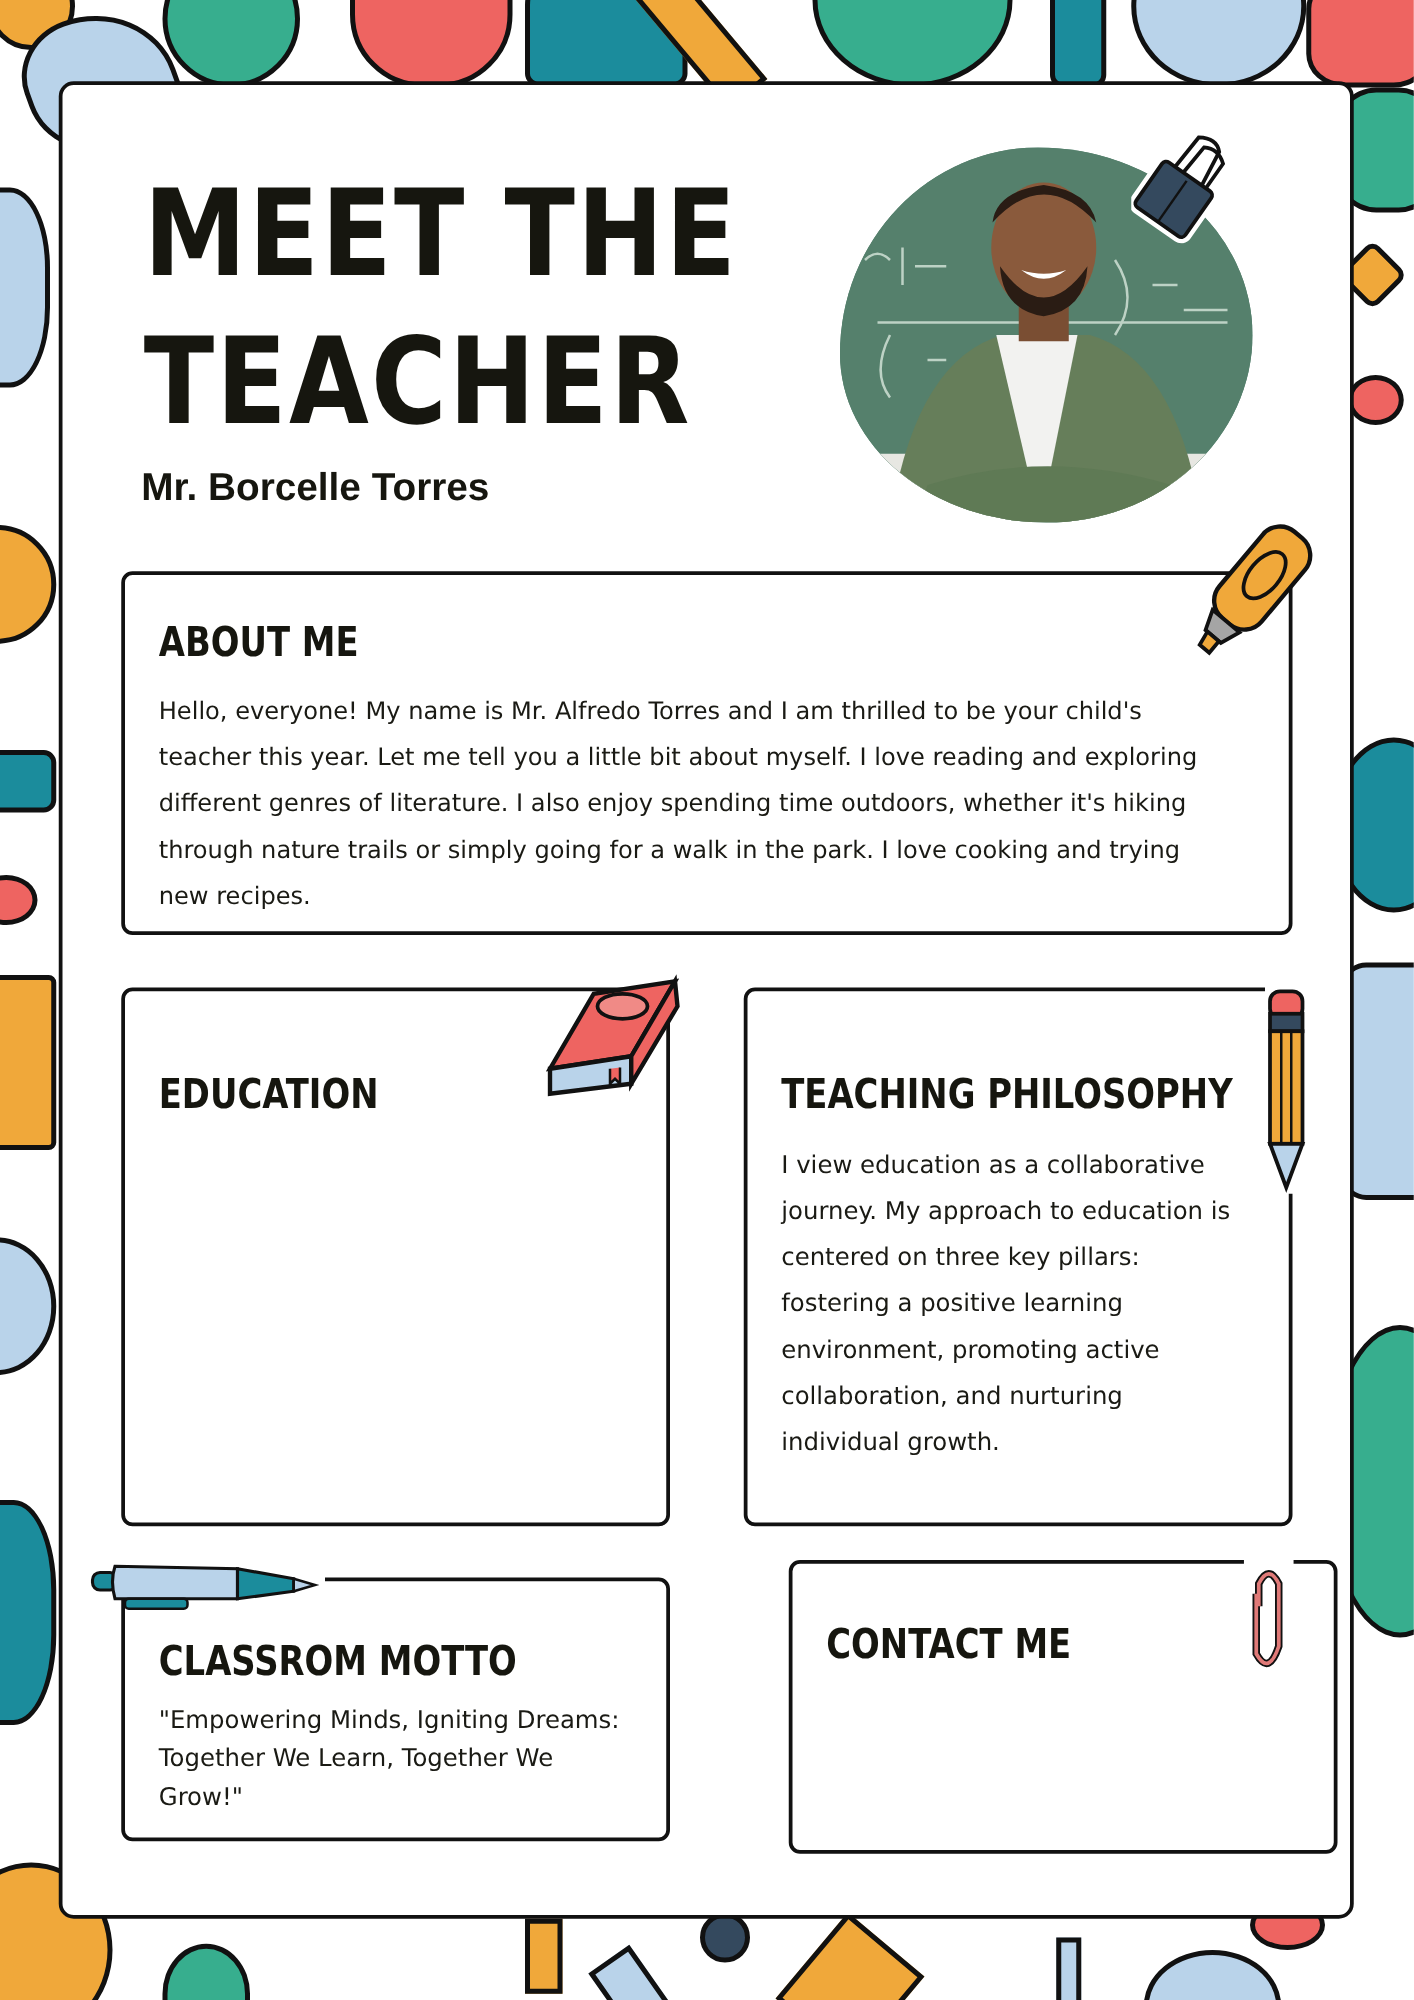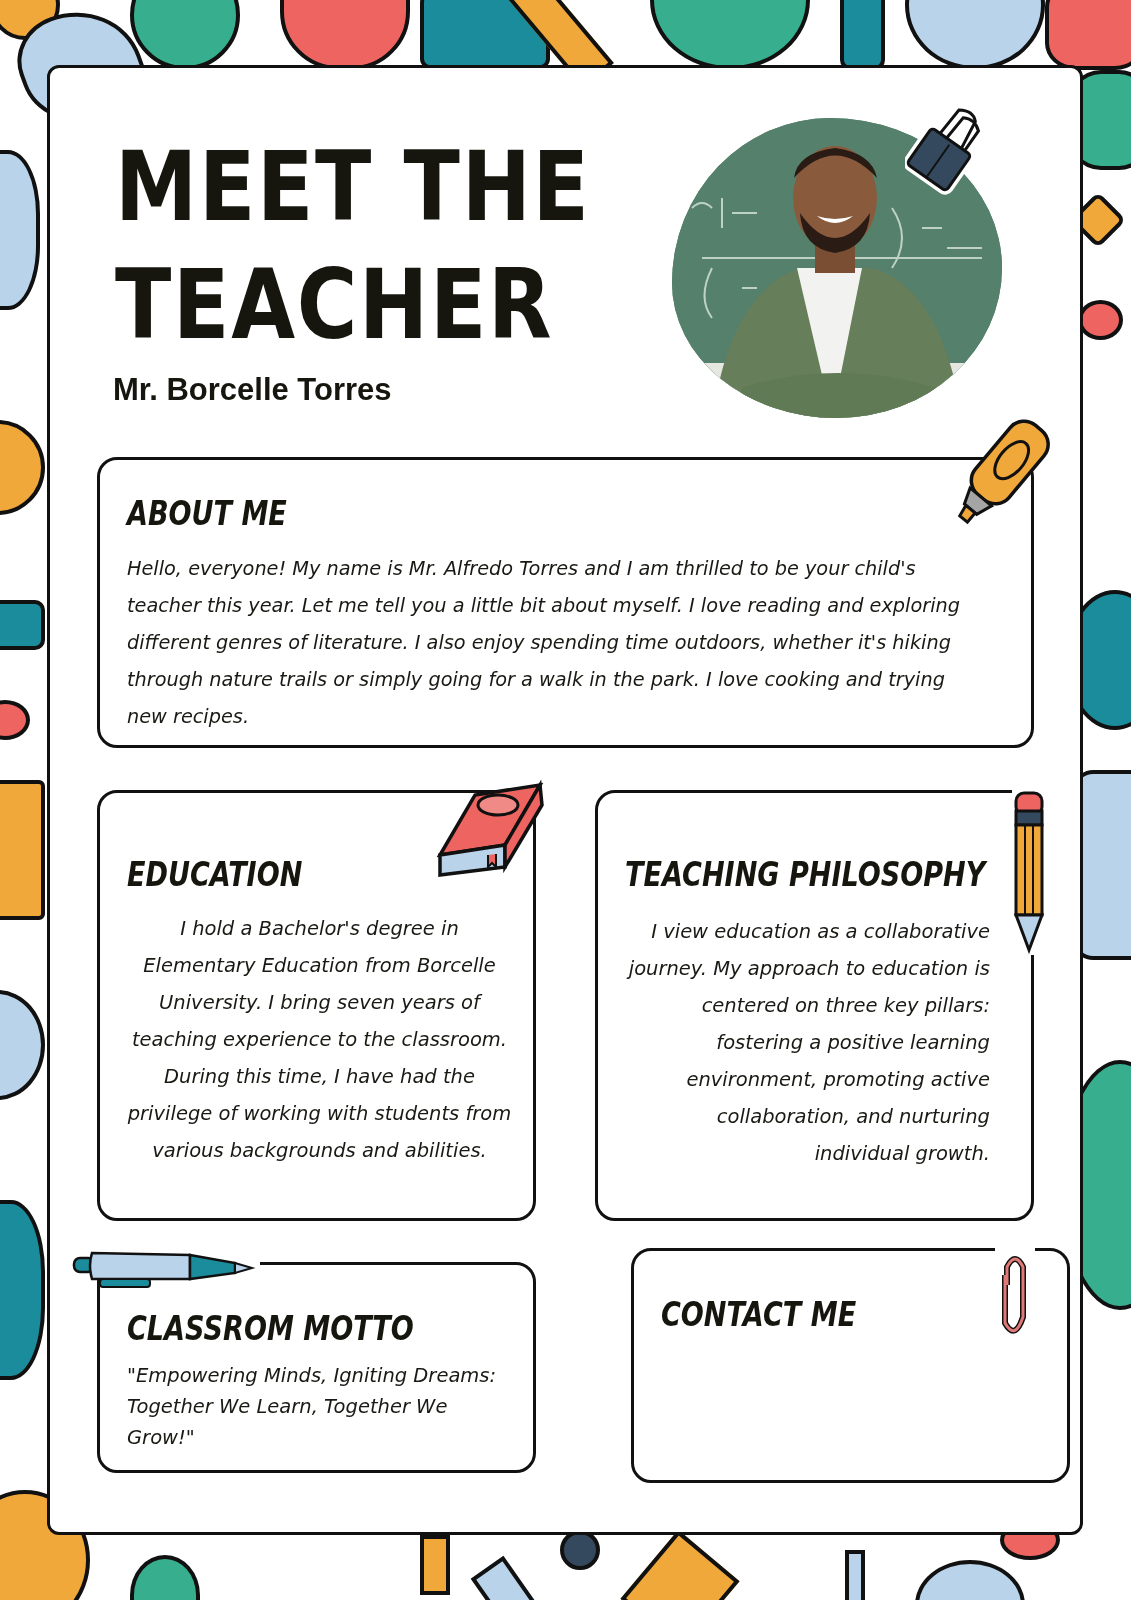--- a/index.html
+++ b/index.html
@@ -4,21 +4,21 @@
 <style>
   html,body{margin:0;padding:0;}
   body{width:1131px;height:1600px;position:relative;overflow:hidden;background:#ffffff;font-family:"Liberation Sans",sans-serif;color:#1a1a14;}
   .bg{position:absolute;inset:0;overflow:hidden;}
   .blob{position:absolute;border:4px solid #111;box-sizing:border-box;}
   .card{position:absolute;left:47px;top:65px;width:1036px;height:1470px;background:#fff;border:3px solid #111;border-radius:12px;box-sizing:border-box;}
   .title{position:absolute;left:115px;top:128px;font-family:"DejaVu Sans",sans-serif;font-weight:bold;font-size:96px;line-height:118px;letter-spacing:2px;color:#16160f;transform:scaleX(0.86);transform-origin:left top;margin:0;}
   .subtitle{position:absolute;left:113px;top:372px;font-family:"Liberation Sans",sans-serif;font-weight:bold;font-size:31px;color:#16160f;margin:0;}
   .photo{position:absolute;left:672px;top:118px;width:330px;height:300px;border-radius:48% 52% 50% 50% / 55% 50% 50% 45%;overflow:hidden;background:#4f7d6a;}
   .photo svg{width:100%;height:100%;display:block;}
-  .box{position:absolute;border:3.5px solid #111;border-radius:20px;box-sizing:border-box;background:#fff;font-style:italic;}
+  .box{position:absolute;border:3.5px solid #111;border-radius:9px;box-sizing:border-box;background:#fff;}
   .box h2{position:absolute;margin:0;font-family:"DejaVu Sans",sans-serif;font-weight:bold;font-size:33px;color:#16160f;letter-spacing:0px;transform:scaleX(0.82);transform-origin:left top;white-space:nowrap;}
   .box p{position:absolute;margin:0;font-family:"DejaVu Sans",sans-serif;font-size:19.5px;line-height:37px;color:#1a1a14;}
   .sticker{position:absolute;}
 </style>
 </head>
 <body>
 
 <div class="bg">
 
   <div class="blob" style="left:-10px;top:-30px;width:70px;height:70px;border-radius:50%;background:#f0a83a;"></div>
@@ -111,31 +111,30 @@
   <g transform="rotate(-50 70 70)">
     <rect x="30" y="50" width="90" height="44" rx="18" fill="#f0a83a" stroke="#111" stroke-width="3.5"></rect>
     <ellipse cx="78" cy="72" rx="22" ry="12" fill="none" stroke="#111" stroke-width="3"></ellipse>
     <path d="M30 58 L14 64 L14 80 L30 86 Z" fill="#a5a5a5" stroke="#111" stroke-width="3"></path>
     <path d="M14 66 L2 68 L2 78 L14 78 Z" fill="#f0a83a" stroke="#111" stroke-width="3"></path>
   </g>
 </svg>
 
 <div class="box" style="left:97px;top:790px;width:439px;height:431px;text-align:center;">
   <h2 style="left:27px;top:62px;">EDUCATION</h2>
-  <p style="left:27px;top:117px;width:385px;">I hold a Bachelor's degree in Elementary Education from Borcelle University. I bring seven years of teaching experience to the classroom. During this time, I have had the privilege of working with students from various backgrounds and abilities.</p>
 </div>
 <svg class="sticker" style="left:420px;top:775px;" width="130" height="110" viewBox="0 0 130 110">
   <path d="M20 80 L55 20 L120 10 L85 70 Z" fill="#ee6461" stroke="#111" stroke-width="3.5"></path>
   <path d="M20 80 L85 70 L85 92 L20 100 Z" fill="#b9d3ea" stroke="#111" stroke-width="3.5"></path>
   <path d="M85 70 L120 10 L122 30 L85 92 Z" fill="#ee6461" stroke="#111" stroke-width="3.5"></path>
   <ellipse cx="78" cy="30" rx="20" ry="10" fill="#f08a86" stroke="#111" stroke-width="3"></ellipse>
   <path d="M68 80 L68 92 L72 88 L76 92 L76 79" fill="#ee6461" stroke="#111" stroke-width="2"></path>
 </svg>
 
-<div class="box" style="left:595px;top:790px;width:439px;height:431px;text-align:right;">
+<div class="box" style="left:595px;top:790px;width:439px;height:431px;">
   <h2 style="left:27px;top:62px;">TEACHING PHILOSOPHY</h2>
   <p style="left:27px;top:120px;width:365px;">I view education as a collaborative journey. My approach to education is centered on three key pillars: fostering a positive learning environment, promoting active collaboration, and nurturing individual growth.</p>
 </div>
 <svg class="sticker" style="left:1008px;top:785px;" width="40" height="170" viewBox="0 0 40 170">
   <rect x="4" y="0" width="32" height="200" fill="#fff"></rect>
   <rect x="8" y="8" width="26" height="22" rx="8" fill="#ee6461" stroke="#111" stroke-width="3"></rect>
   <rect x="8" y="26" width="26" height="14" fill="#34495e" stroke="#111" stroke-width="3"></rect>
   <rect x="8" y="40" width="26" height="90" fill="#f0a83a" stroke="#111" stroke-width="3"></rect>
   <line x1="17" y1="40" x2="17" y2="130" stroke="#111" stroke-width="2"></line>
   <line x1="25" y1="40" x2="25" y2="130" stroke="#111" stroke-width="2"></line>

